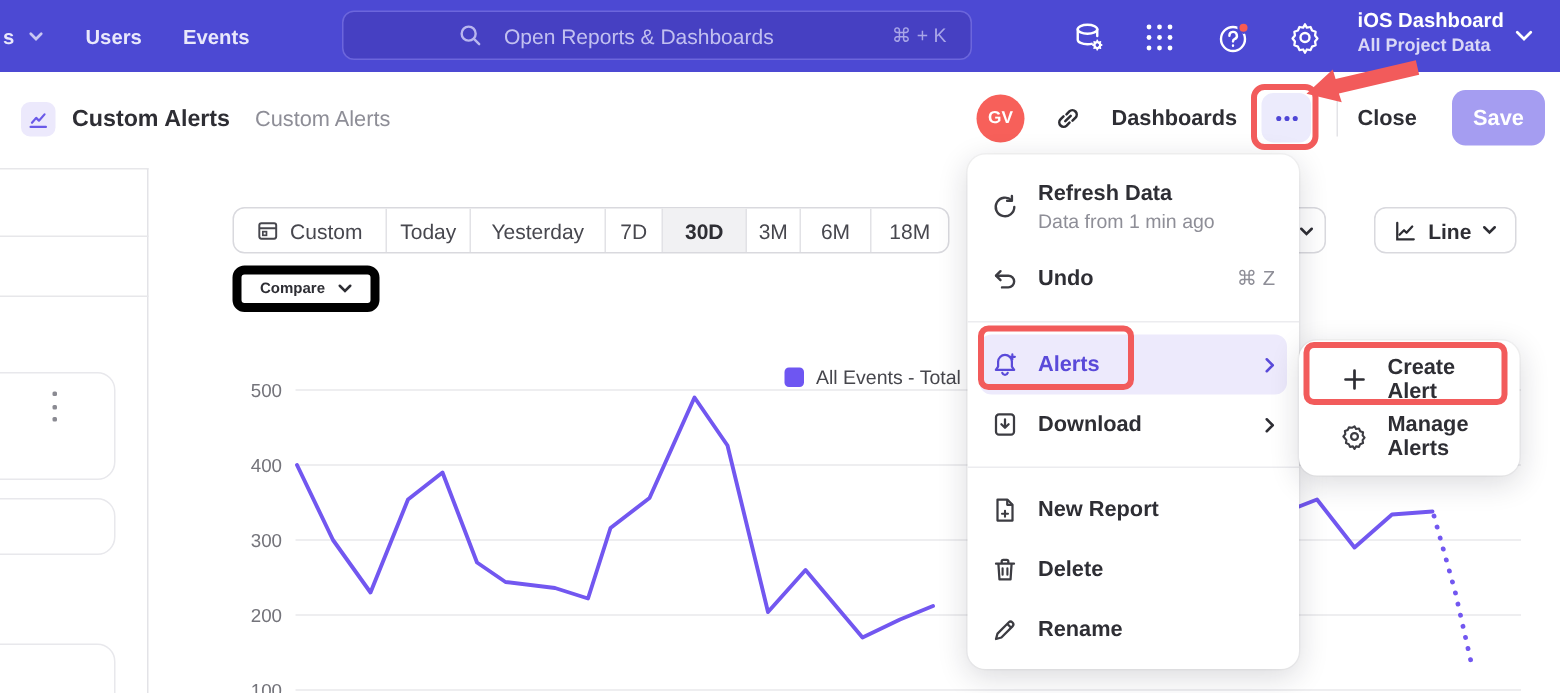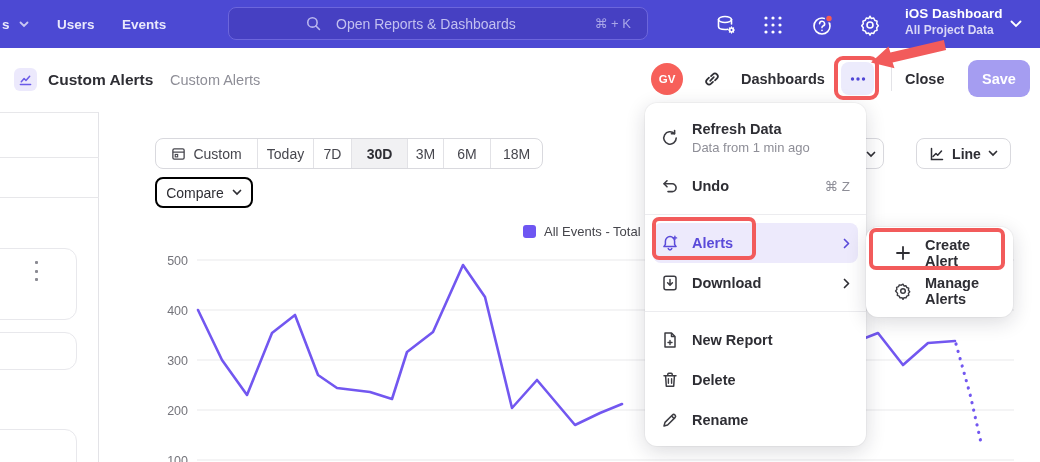--- a/index.html
+++ b/index.html
@@ -47,33 +47,33 @@
     align-items:center; justify-content:space-between; cursor:pointer; }
   #sb-kebab i { width:3px; height:3px; background:#8A8A92; border-radius:1px; }
 
   
   #seg { position:absolute; left:155px; top:138px; height:31px; display:flex; background:#fff;
     border:1px solid #D9D9DE; border-radius:8px; overflow:hidden; z-index:2; }
   .seg-item { display:flex; align-items:center; justify-content:center; gap:7px; font-size:14px; color:#47474E;
     border-right:1px solid #E2E2E6; cursor:pointer; }
   .seg-item:last-child { border-right:none; }
   .seg-item.selected { background:#F1F1F3; font-weight:700; color:#2E2E34; }
-  #compare-btn { position:absolute; left:155px; top:177px; width:98px; height:31px; border:2px solid #000000;
+  #compare-btn { position:absolute; left:155px; top:177px; width:98px; height:31px; border:6px solid #000000;
     border-radius:8px; background:#fff; display:flex; align-items:center; justify-content:center; gap:8px;
-    font-size:14px; font-weight:400; color:#2E2E34; cursor:pointer; z-index:2; }
+    font-size:10px; font-weight:700; color:#2E2E34; cursor:pointer; z-index:2; }
   #metric-btn { position:absolute; left:798px; top:138px; width:86px; height:31px; border:1px solid #D9D9DE;
     border-radius:8px; background:#fff; z-index:2; cursor:pointer; }
   #metric-btn .chev { position:absolute; right:7px; top:12px; color:#2E2E34; }
   #line-btn { position:absolute; left:895px; top:138px; width:95px; height:31px; border:1px solid #D9D9DE;
     border-radius:8px; background:#fff; display:flex; align-items:center; justify-content:center; gap:7px;
     font-size:14px; font-weight:700; color:#2E2E34; cursor:pointer; z-index:2;margin-left:21px; }
 
   
   #chart-svg { position:absolute; left:0; top:0; width:1040px; height:462px; z-index:1; }
-  #legend { position:absolute; left:523px; top:224px; display:flex; align-items:center; gap:8px; z-index:1; cursor:pointer;justify-content:flex-end; }
+  #legend { position:absolute; left:523px; top:244px; display:flex; align-items:center; gap:8px; z-index:1; cursor:pointer;justify-content:flex-end; }
   #legend .sw { width:13px; height:13px; border-radius:3px; background:#6E56F2; }
   #legend .lt { font-size:13px; color:#46464C; }
 
   
   #menu { position:absolute; left:645px; top:103px; width:221px; height:343px; background:#fff;
     border-radius:12px; box-shadow:0 5px 20px rgba(25,25,45,.16), 0 0 0 1px rgba(0,0,0,.03);
     padding:7px 0; z-index:5; }
   .mi { display:flex; align-items:center; height:40px; padding:0 16px; cursor:pointer; font-size:14.5px;
     font-weight:700; color:#2E2E34; }
   .mi.tall { height:56px; }
@@ -231,20 +231,23 @@
     <svg width="15" height="15" viewBox="0 0 16 16">
       <rect x="2" y="3" width="12" height="11" rx="1.5" fill="none" stroke="#47474E" stroke-width="1.4"></rect>
       <path d="M2 6.5h12" stroke="#47474E" stroke-width="1.4"></path>
       <rect x="4.5" y="9" width="2.6" height="2.6" fill="none" stroke="#47474E" stroke-width="1.2"></rect>
       </svg>
     <span>Custom</span>
   </div>
   <div class="seg-item" style="width:56px">
       <span>Today</span>
     </div>
+  <div class="seg-item" style="width:90px">
+      <span>Yesterday</span>
+    </div>
   <div class="seg-item" style="width:38px">
       <span>7D</span>
     </div>
   <div class="seg-item selected" style="width:56px">
       <span>30D</span>
     </div>
   <div class="seg-item" style="width:36px">
       <span>3M</span>
     </div>
   <div class="seg-item" style="width:47px">

